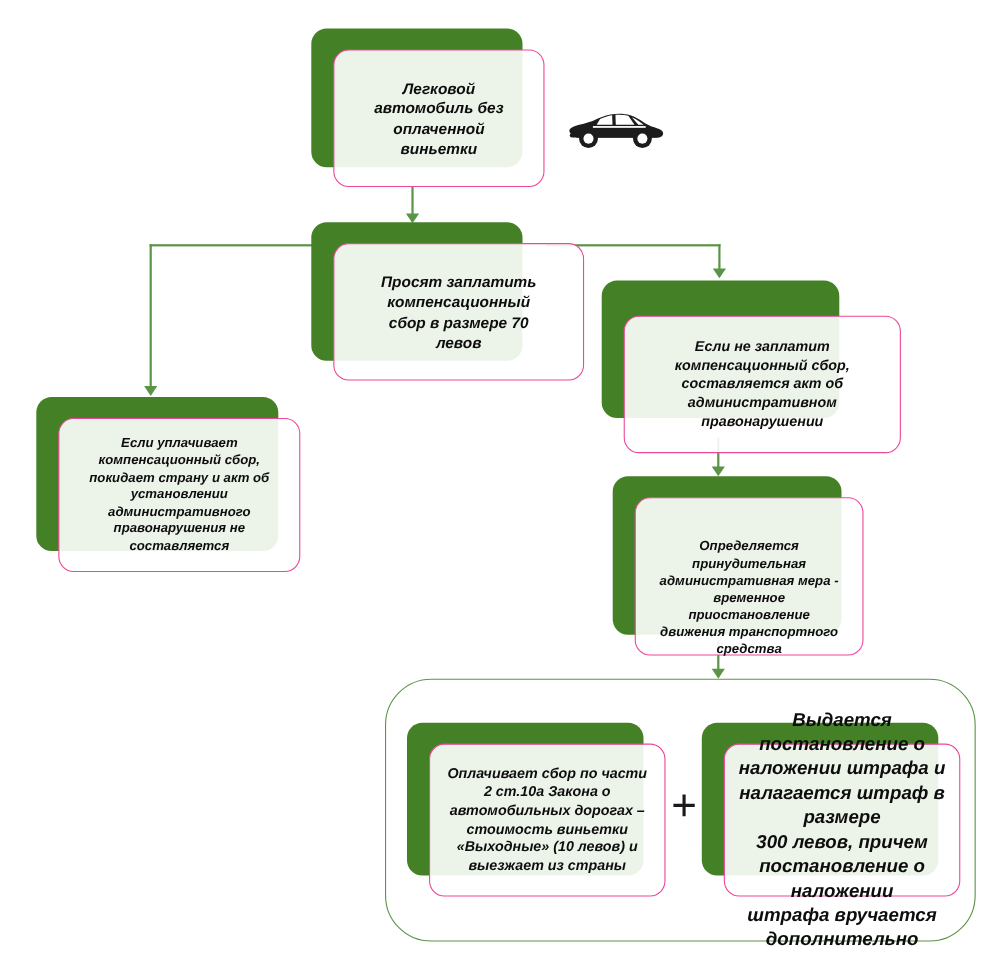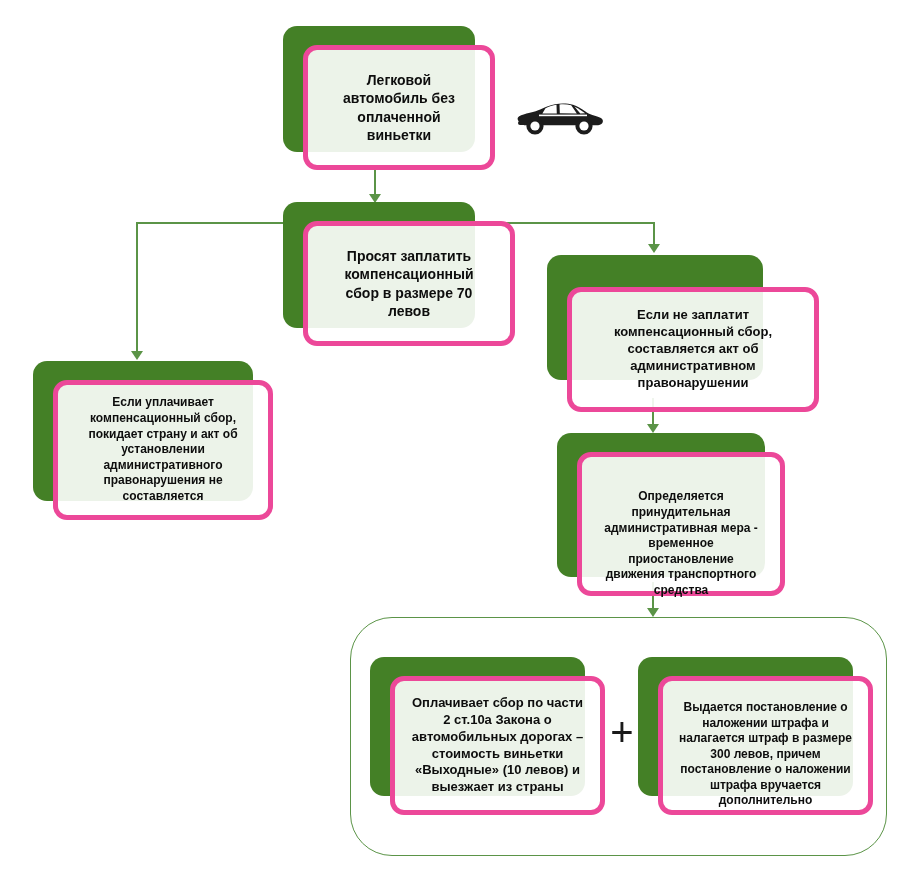--- a/index.html
+++ b/index.html
@@ -22,26 +22,27 @@
   .node { position: absolute; }
   .node .plate {
     position: absolute;
     left: 0; top: 0;
     background: #448026;
     border-radius: 14px;
   }
   .node .card {
     position: absolute;
     background: rgba(255,255,255,0.90);
-    border: 5px solid #ec4899;
+    border: 1px solid #ec4899;
     border-radius: 14px;
     box-sizing: border-box;
     display: flex;
     align-items: center;
     justify-content: center;
+    font-style: italic;
   }
   .node .card .txt {
     display: block;
     width: 100%;
     text-align: center;
     color: #0d0d0d;
     font-weight: bold;
     line-height: 1.30;
     white-space: pre-line;
     padding: 0 4px;
@@ -134,21 +135,21 @@
         <path d="M33.5 12.2c3.6-1.6 7.3-2.8 11-3.4l.3 8.6-14.4.1z"></path>
         <path d="M47.5 8.4c4.1-.4 8.2-.1 11.7.9l5.6 8.1-17-.1z"></path>
         <path d="M62.4 10.5c2.3 1 4.4 2.3 6.4 3.7l4.4 3.1-4.9.1z"></path>
       </g>
       <rect x="27" y="18.6" width="48" height="1.6" fill="#ffffff"></rect>
     </svg>
   </div>
 
   <div class="node" style="left:283px; top:202px; width:212px; height:144px;">
     <div class="plate" style="width:192px; height:126px;"></div>
-    <div class="card" style="left:20px; top:19px; width:212px; height:125px;">
+    <div class="card" style="left:20px; top:19px; width:228px; height:125px;">
       <span class="txt" style="font-size:14px;">Просят заплатить
 компенсационный
 сбор в размере 70
 левов</span>
     </div>
   </div>
 
   <div class="node" style="left:33px; top:361px; width:240px; height:159px;">
     <div class="plate" style="width:220px; height:140px;"></div>
     <div class="card" style="left:20px; top:19px; width:220px; height:140px;">
@@ -196,21 +197,21 @@
 «Выходные» (10 левов) и
 выезжает из страны</span>
     </div>
   </div>
 
   <div id="plus-sign" style="left:608px; top:712px; width:28px; text-align:center;">+</div>
 
   <div class="node" style="left:638px; top:657px; width:235px; height:158px;">
     <div class="plate" style="width:215px; height:139px;"></div>
     <div class="card" style="left:20px; top:19px; width:215px; height:139px;">
-      <span class="txt" style="font-size:12px;margin-top:18px;">Выдается постановление о
+      <span class="txt" style="font-size:17px;margin-top:18px;">Выдается постановление о
 наложении штрафа и
 налагается штраф в размере
 300 левов, причем
 постановление о наложении
 штрафа вручается
 дополнительно</span>
     </div>
   </div>
 
 </div>

